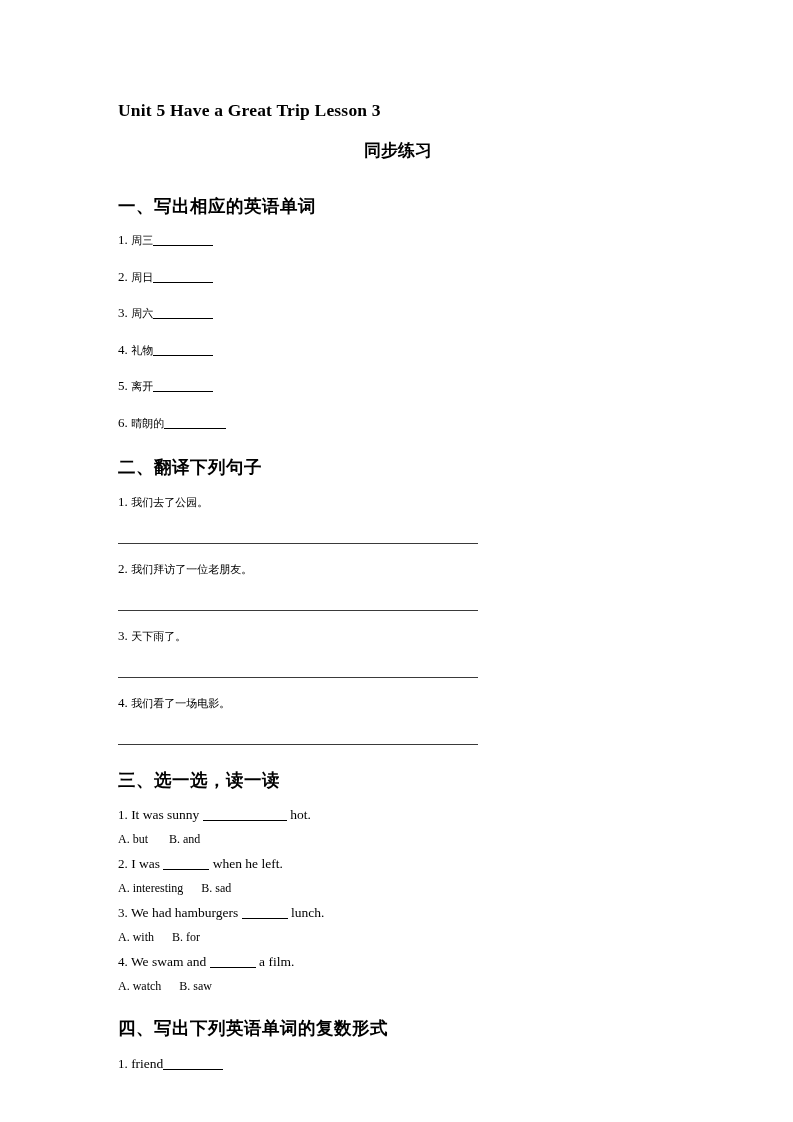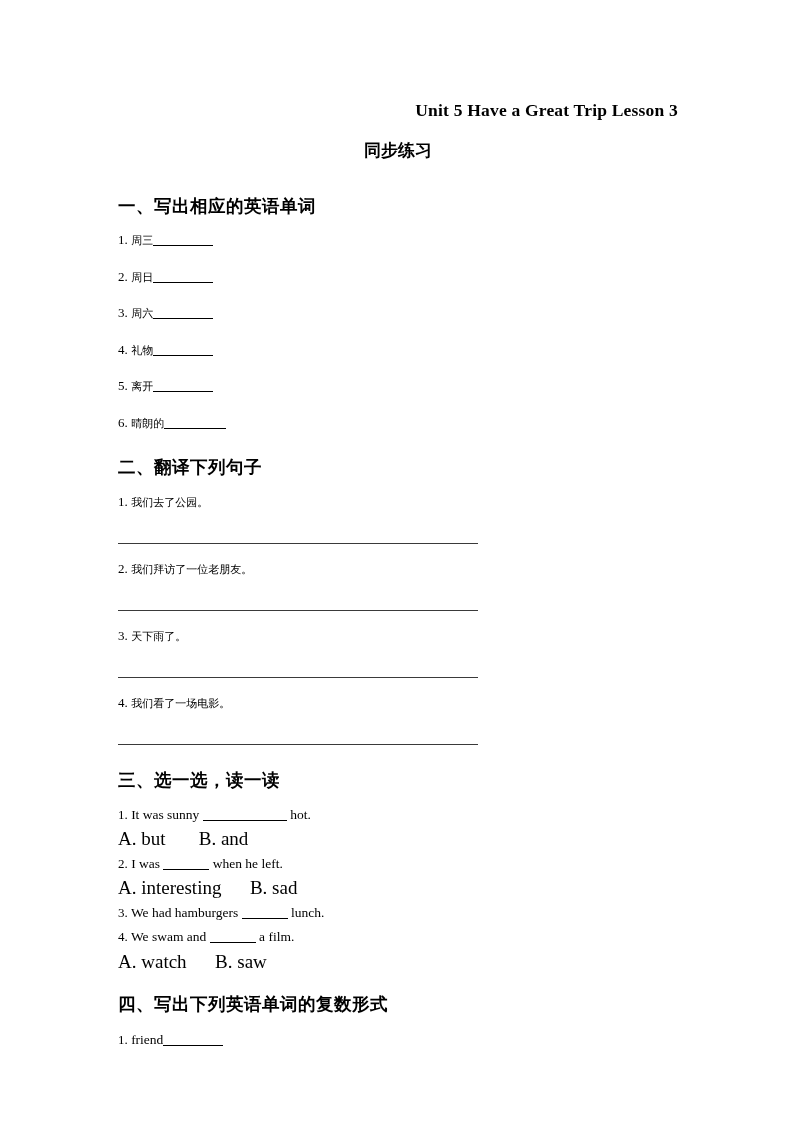--- a/index.html
+++ b/index.html
@@ -27,21 +27,21 @@
   .content {
     position: absolute;
     left: 118px;
     top: 0;
     width: 560px;
   }
 
   
   .doc-title {
     width: 560px;
-    text-align: right;
+    text-align: left;
     font-family: "Liberation Serif", "DejaVu Serif", serif;
     font-weight: bold;
     font-size: 17.5px;
     letter-spacing: 0.2px;
     margin-top: 100px;
     line-height: 20px;
   }
   .doc-subtitle {
     width: 560px;
     text-align: center;
@@ -101,21 +101,21 @@
 
   
   .mc-list { margin-top: 16px; }
   .mc-q {
     font-size: 13.5px;
     line-height: 16px;
     margin-bottom: 8.5px;
     white-space: pre;
   }
   .mc-opts {
-    font-size: 19px;
+    font-size: 12px;
     line-height: 16px;
     margin-bottom: 8.5px;
     white-space: pre;
   }
   .blank-long { width: 84px; }
   .blank-short { width: 46px; }
 
   
   .plural-list { margin-top: 17px; }
   .plural-item {
@@ -166,20 +166,21 @@
 
     <div class="section-heading sec3-heading">三、选一选，读一读</div>
     <div class="mc-list">
       <div class="mc-q"><span class="num">1.</span> <span>It was sunny </span><span class="blank-underline blank-long"></span><span> hot.</span></div>
       <div class="mc-opts"><span>A. but</span>       <span>B. and</span></div>
 
       <div class="mc-q"><span class="num">2.</span> <span>I was </span><span class="blank-underline blank-short"></span><span> when he left.</span></div>
       <div class="mc-opts"><span>A. interesting</span>      <span>B. sad</span></div>
 
       <div class="mc-q"><span class="num">3.</span> <span>We had hamburgers </span><span class="blank-underline blank-short"></span><span> lunch.</span></div>
+      <div class="mc-opts"><span>A. with</span>      <span>B. for</span></div>
 
       <div class="mc-q"><span class="num">4.</span> <span>We swam and </span><span class="blank-underline blank-short"></span><span> a film.</span></div>
       <div class="mc-opts"><span>A. watch</span>      <span>B. saw</span></div>
     </div>
 
     <div class="section-heading sec4-heading">四、写出下列英语单词的复数形式</div>
     <div class="plural-list">
       <div class="plural-item"><span class="num">1.</span> <span>friend</span><span class="blank-underline blank-w60"></span></div>
     </div>
 

